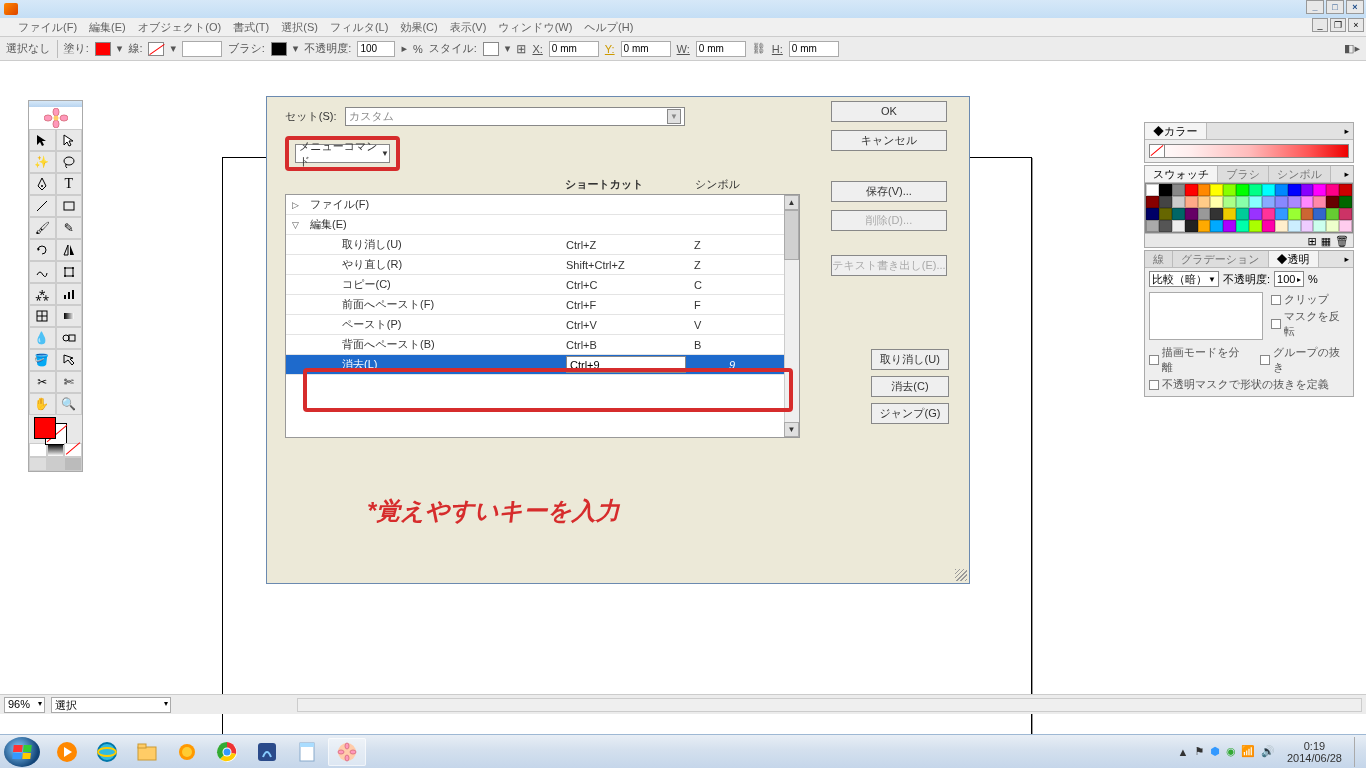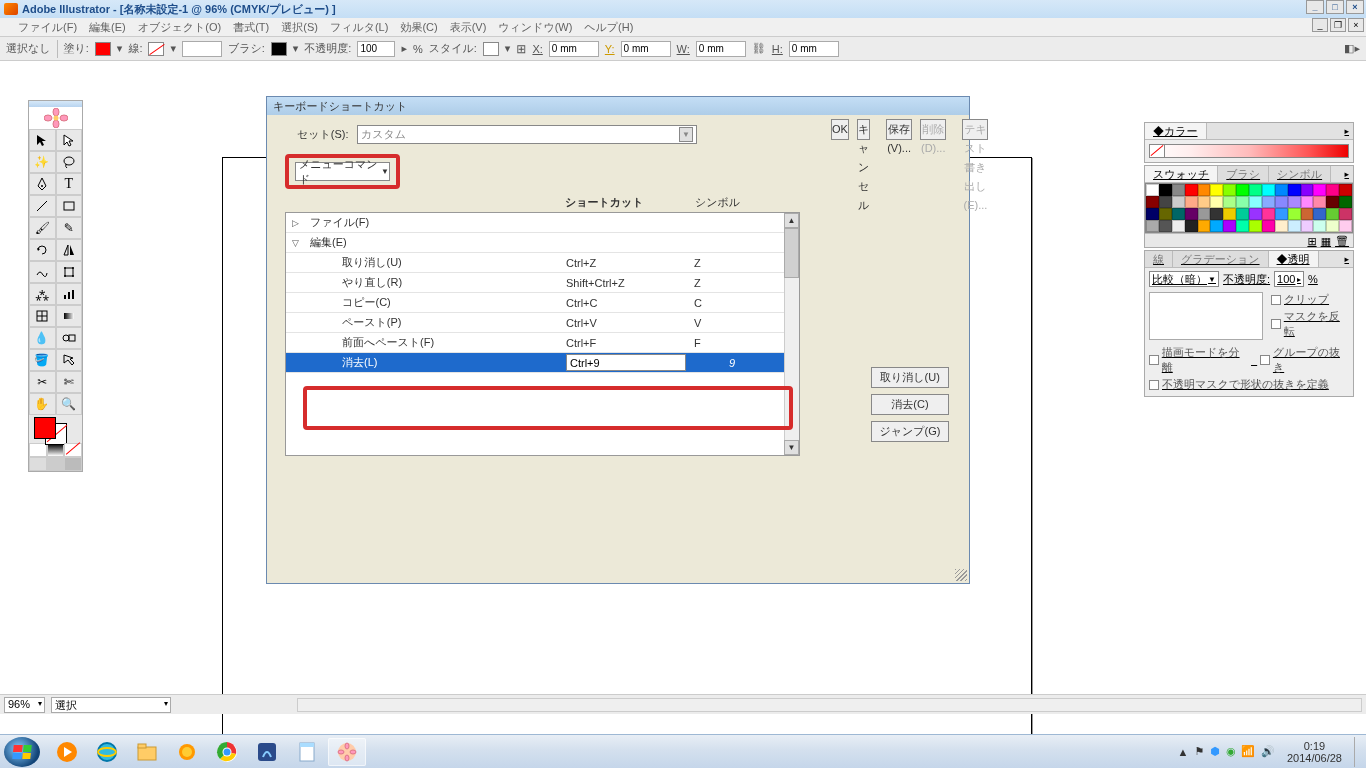--- a/index.html
+++ b/index.html
@@ -35,21 +35,21 @@
 .tb-cell { height: 22px; border: 1px solid #ccc; display:flex; align-items:center; justify-content:center; background:#e8e8e8; font-size:12px; cursor:default; }
 .tb-cell svg { width: 14px; height: 14px; }
 .tb-color-fill { width:22px; height:22px; background:red; border:1px solid #000; position:relative; left:3px; top:-2px; z-index:2;}
 .tb-color-line { width:22px; height:22px; background:#fff; border:1px solid #000; position:relative; left:-8px; top:4px; }
 .tb-color-line::after { content:""; position:absolute; left:-2px; top:9px; width:26px; height:1px; background:red; transform:rotate(-40deg); }
 .tb-mini { display:flex; }
 .tb-mini-cell { flex:1; height:14px; border:1px solid #ccc; }
 .dialog { position: absolute; left: 266px; top: 96px; width: 704px; height: 488px; background: #ece9d8; border: 1px solid #6b8ab0; }
 .dlg-title { height: 18px; background: linear-gradient(#c4def5, #aecde8); padding: 2px 6px; color: #333; font-size: 11px; }
 .dlg-body { padding: 10px 18px; color: #333; position: relative; }
-.dlg-row { display:flex; align-items:center; margin-bottom:10px;margin-left:12px; }
+.dlg-row { display:flex; align-items:center; margin-bottom:10px; }
 .dlg-lbl { width: 60px; }
 .dlg-select { flex:1; max-width: 340px; height: 19px; border: 1px solid #888; background:#fff; padding: 0 3px; color:#888; display:flex; align-items:center; justify-content:space-between; }
 .dd-arrow { width: 14px; height: 15px; background: #e0e0e0; border:1px solid #888; text-align:center; line-height:13px; font-size:8px; }
 .redbox { border: 4px solid #d62c2c; border-radius: 4px; }
 .type-dd-wrap { display:inline-flex; padding: 4px 6px; justify-content: flex-end; }
 .type-dd { width: 95px; height: 19px; border:1px solid #888; background:#fff; display:flex; align-items:center; justify-content:space-between; padding-left:3px; font-size:10px; }
 .cols-head { display:flex; margin-top: 6px; color:#333; }
 .cols-head .c1 { width: 280px; }
 .cols-head .c2 { width: 130px; font-weight: bold; }
 .cols-head .c3 { width: 80px; }
@@ -80,21 +80,21 @@
 .sb-scroll { flex:1; height:14px; background:#efefef; border:1px solid #ccc; margin-left: 120px; }
 .taskbar { position:absolute; left:0; bottom:0; right:0; height:34px; background: linear-gradient(#e8eef5, #d4e0ee 45%, #c5d6ea); display:flex; align-items:center; padding:0 4px; border-top:1px solid #9eb8d4; }
 .start { width:36px; height:30px; border-radius:50%; background: radial-gradient(circle at 40% 40%, #8cf, #147 70%); margin-right:8px; display:flex; align-items:center; justify-content:center; }
 .win-flag { width:18px; height:14px; display:grid; grid-template-columns:1fr 1fr; grid-template-rows:1fr 1fr; gap:1px; transform: skew(-6deg); }
 .wf1{background:#f33}.wf2{background:#3c3}.wf3{background:#39f}.wf4{background:#fc0}
 .task-icon { width:38px; height:28px; margin-right:2px; display:flex; align-items:center; justify-content:center; border-radius:2px; }
 .task-icon.active { background: rgba(255,255,255,.4); box-shadow: inset 0 0 0 1px rgba(255,255,255,.6); }
 .tray { margin-left:auto; display:flex; align-items:center; gap:6px; color:#333; font-size:10px; }
 .clock { text-align:center; line-height:12px; padding:0 6px; }
 .panels { position:absolute; right:12px; top:122px; width:210px; }
-.panel { background:#eee; border:1px solid #aaa; margin-bottom:2px;text-decoration:underline; }
+.panel { background:#eee; border:1px solid #aaa; margin-bottom:2px; }
 .p-head { height:17px; background:#e2e2e2; border-bottom:1px solid #bbb; display:flex; align-items:center; font-size:10px; }
 .p-tab { padding:1px 8px; background:#f4f4f4; border-right:1px solid #bbb; height:100%; display:flex; align-items:center; }
 .p-tab.inactive { background:#ddd; color:#777; }
 .p-menu { margin-left:auto; padding:0 4px; font-size:9px; }
 .grad-bar { height:14px; margin:4px; background:linear-gradient(to right,#fff,#fee 20%,#fbb 50%,#f55 80%,#e00); border:1px solid #888; position:relative; }
 .grad-bar::before { content:""; position:absolute; left:0; top:0; width:14px; height:100%; background:#fff; border-right:1px solid #888; }
 .grad-bar::before { box-shadow: inset 0 0 0 1px #fff; }
 .grad-none { position:absolute; left:0; top:0; width:14px; height:12px; }
 .grad-none::after { content:""; position:absolute; left:-1px; top:5px; width:16px; height:1px; background:red; transform:rotate(-40deg);}
 .swatch-grid { display:grid; grid-template-columns: repeat(16,1fr); grid-auto-rows:12px; gap:0; border:1px solid #888; margin:0; }
@@ -107,21 +107,20 @@
 .pt-check { display:flex; align-items:center; gap:3px; margin-bottom:2px; }
 .cb { width:10px; height:10px; border:1px solid #888; background:#fff; }
 .panel-close-min { position:absolute; right:12px; top:122px; display:flex; gap:2px; }
 .pcm { width:14px; height:12px; border:1px solid #888; background:#ddd; font-size:8px; text-align:center; line-height:10px; }
 </style>
 </head>
 <body>
 
 <div class="titlebar">
   <div class="titlebar-icon"></div>
-  <span>Adobe Illustrator - [名称未設定-1 @ 96% (CMYK/プレビュー) ]</span>
   <div class="win-btns">
     <div class="win-btn">_</div>
     <div class="win-btn">□</div>
     <div class="win-btn">×</div>
   </div>
 </div>
 
 <div class="menubar">
   <span class="menubar-item">ファイル(F)</span>
   <span class="menubar-item">編集(E)</span>
@@ -312,21 +311,20 @@
       </div>
   </div>
   <div class="tb-mini">
     <div class="tb-mini-cell" style="background:#ddd"></div>
     <div class="tb-mini-cell" style="background:#ccc"></div>
     <div class="tb-mini-cell" style="background:#bbb"></div>
   </div>
 </div>
 
 <div class="dialog">
-  <div class="dlg-title">キーボードショートカット</div>
   <div class="dlg-body">
     <div class="dlg-row">
       <span class="dlg-lbl">セット(S):</span>
       <div class="dlg-select">
         <span>カスタム</span>
         <span class="dd-arrow">▼</span>
       </div>
     </div>
     <div class="redbox type-dd-wrap">
       <div class="type-dd">
@@ -370,56 +368,63 @@
           <span class="sym">Z</span>
         </div>
         <div class="sc-row indent">
           <span class="exp"></span>
           <span class="nm">コピー(C)</span>
           <span class="sc">Ctrl+C</span>
           <span class="sym">C</span>
         </div>
         <div class="sc-row indent">
           <span class="exp"></span>
+          <span class="nm">前面へペースト(F)</span>
+          <span class="sc">Ctrl+F</span>
+          <span class="sym">F</span>
+        </div>
+        <div class="sc-row indent">
+          <span class="exp"></span>
           <span class="nm">ペースト(P)</span>
           <span class="sc">Ctrl+V</span>
           <span class="sym">V</span>
         </div>
         <div class="sc-row indent">
           <span class="exp"></span>
-          <span class="nm">前面へペースト(F)</span>
-          <span class="sc">Ctrl+F</span>
-          <span class="sym">F</span>
+          <span class="nm">背面へペースト(B)</span>
+          <span class="sc">Ctrl+B</span>
+          <span class="sym">B</span>
         </div>
         <div class="sc-row indent sel">
           <span class="exp"></span>
           <span class="nm">消去(L)</span>
           <span class="sc">Ctrl+9</span>
           <span class="sym">9</span>
         </div>
       </div>
     
-    <div style="position:absolute; left:564px; top:4px; width:116px; display:flex; flex-direction:row; gap:8px;">
+    <div style="position:absolute; left:564px; top:4px; width:116px; display:flex; flex-direction:column; gap:8px;">
       <div class="dlg-btn">OK</div>
       <div class="dlg-btn">キャンセル</div>
       <div style="height:14px"></div>
       <div class="dlg-btn">保存(V)...</div>
       <div class="dlg-btn disabled">削除(D)...</div>
       <div style="height:8px"></div>
       <div class="dlg-btn disabled">テキスト書き出し(E)...</div>
     </div>
     
     <div class="lower-btns">
       <div class="lower-btn">取り消し(U)</div>
       <div class="lower-btn">消去(C)</div>
       <div class="lower-btn">ジャンプ(G)</div>
     </div>
     
     <div class="rb-overlay" style="left:36px; top:271px; width:490px; height:44px;"></div>
     
+    <div class="annot" style="left:100px; top:398px;">*覚えやすいキーを入力</div>
   </div>
   <div class="resize-grip"></div>
 </div>
 
 <div class="panel-close-min">
   <div class="pcm">_</div>
   <div class="pcm">×</div>
 </div>
 <div class="panels">
   <div class="panel">

